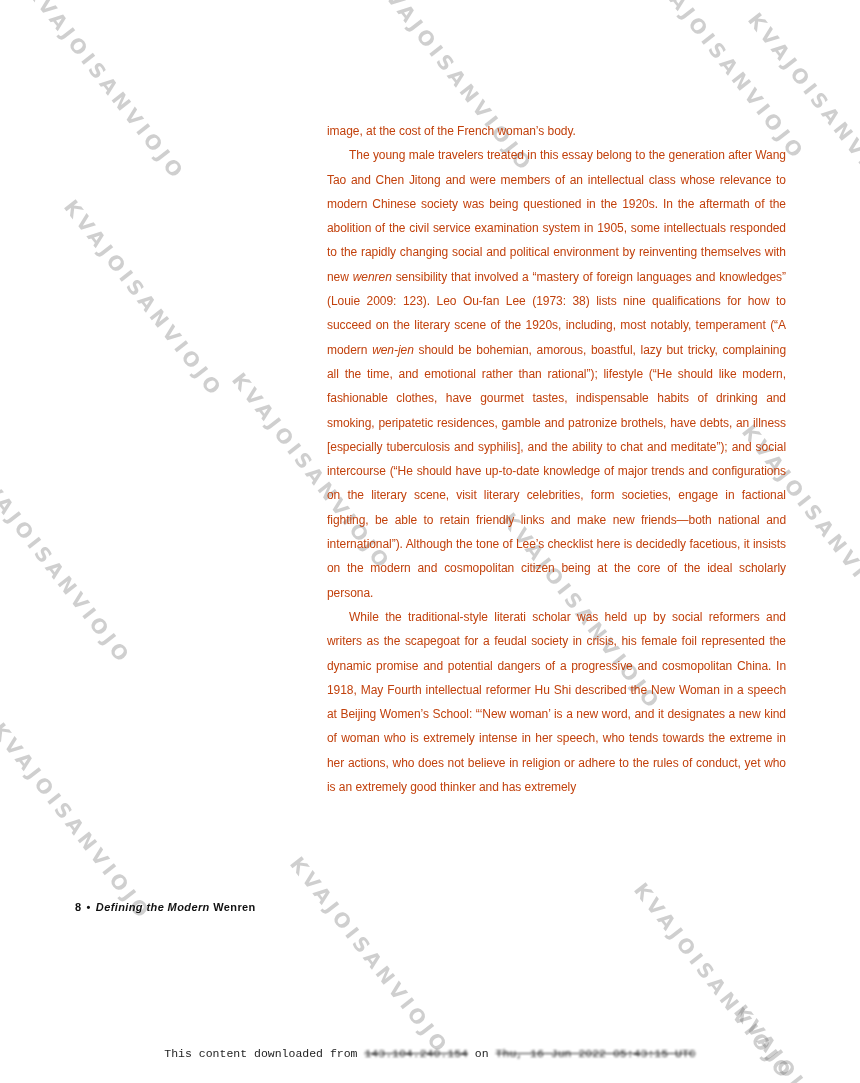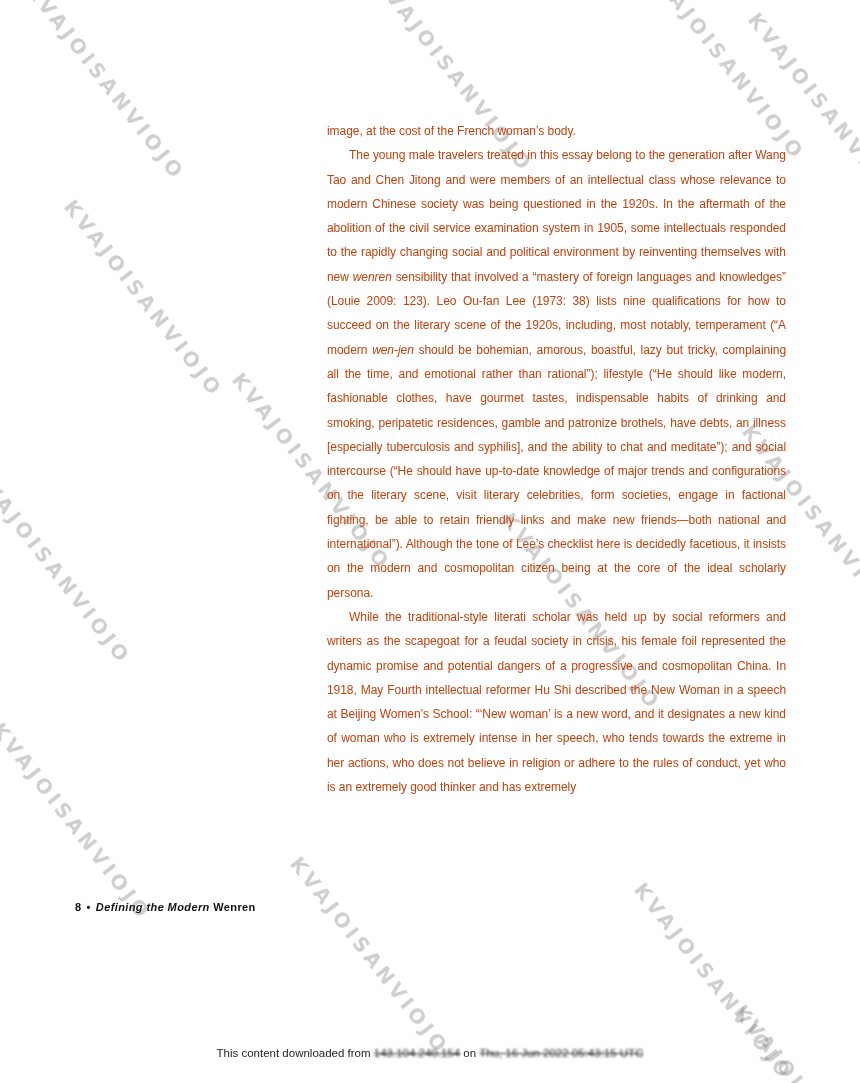--- a/index.html
+++ b/index.html
@@ -41,21 +41,21 @@
     font-size:11px;
     font-weight:700;
     color:#111111;
     letter-spacing:0.4px;
   }
   .running-footer .sep{margin:0 5px;font-weight:700;}
   .jstor{
     position:absolute;
     left:0;right:0;top:1046px;
     text-align:center;
-    font-family:Liberation Sans, sans-serif;
+    font-family:Liberation Mono, monospace;
     font-size:11.5px;
     line-height:15px;
     color:#1d1d1d;
   }
   .redacted{
     filter:blur(1.1px);
     text-decoration:line-through;
     color:#333333;
   }
 </style>

